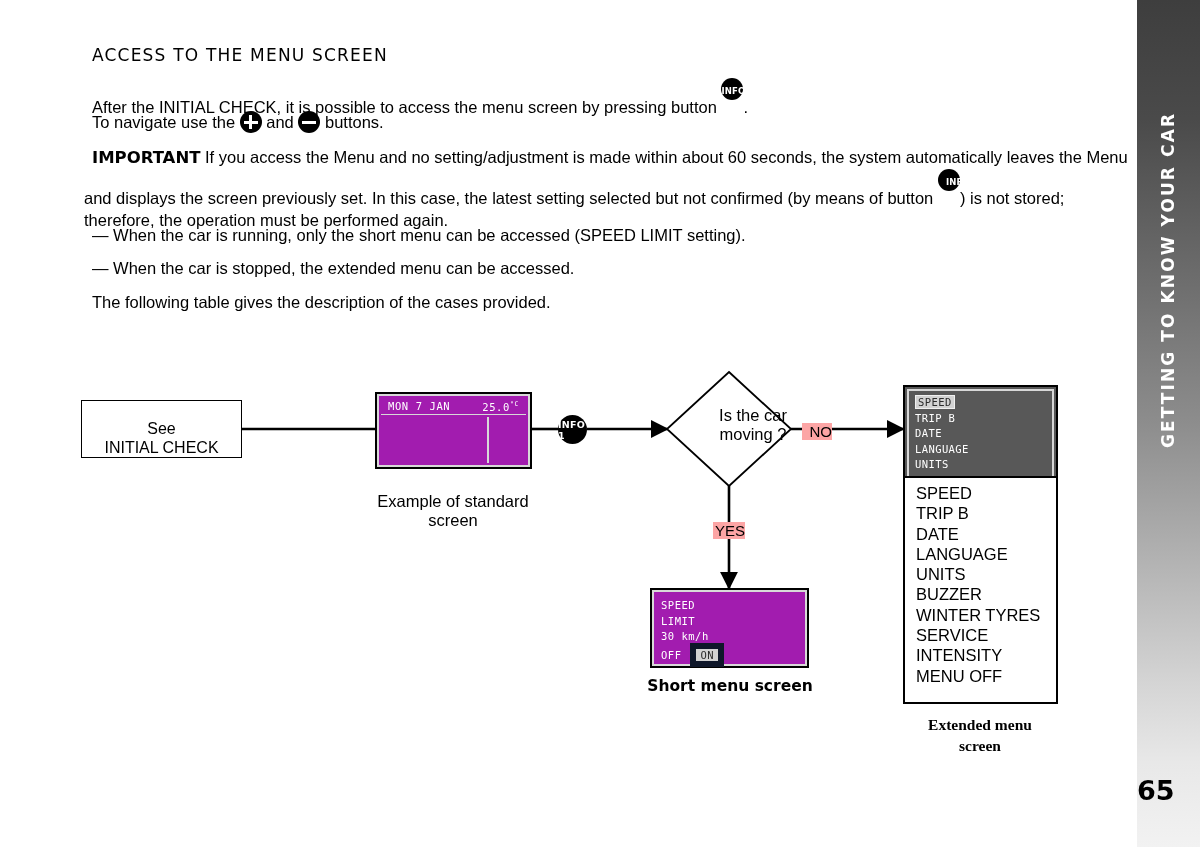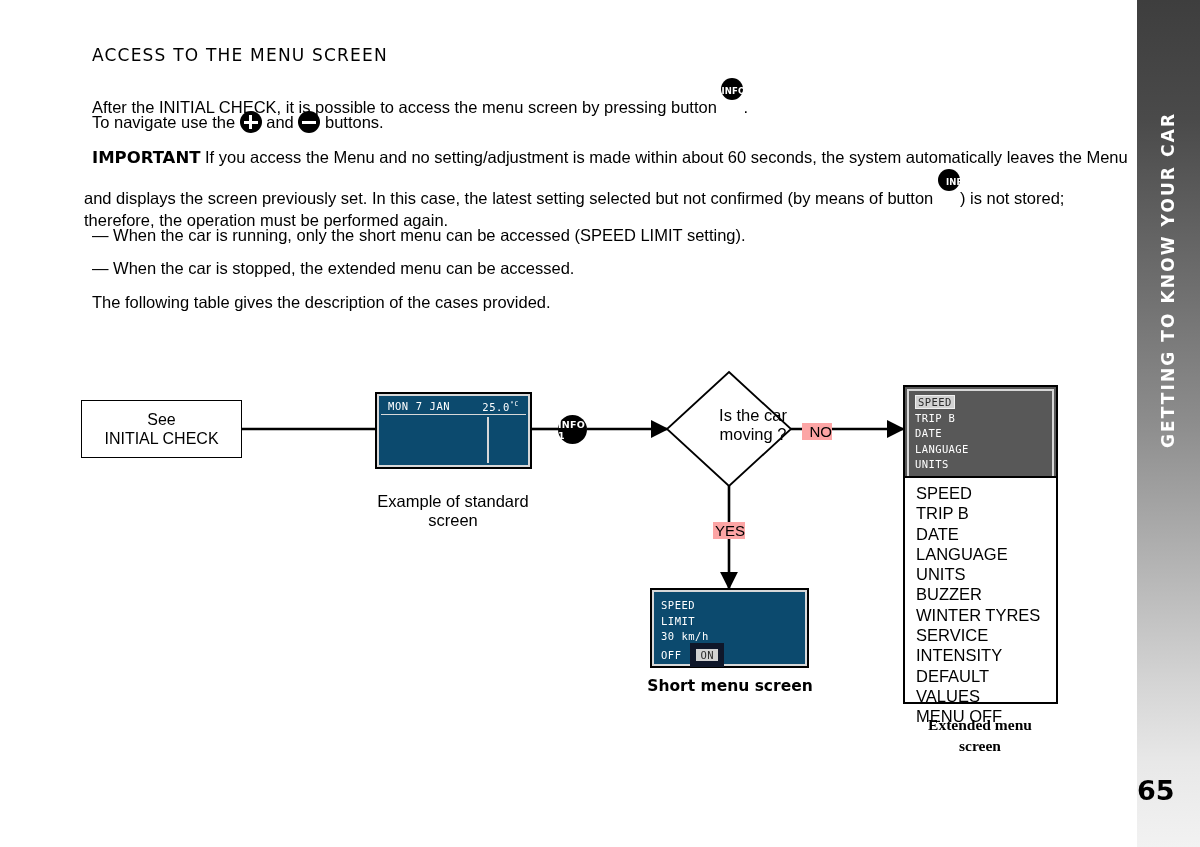--- a/index.html
+++ b/index.html
@@ -184,30 +184,30 @@
     position: absolute;
     left: 81px;
     top: 400px;
     width: 161px;
     height: 58px;
     border: 1.6px solid #000;
     background: #fff;
     display: flex;
     flex-direction: column;
     align-items: center;
-    justify-content: center;
+    justify-content: flex-end;
     font-size: 16px;
     line-height: 19px;
     box-sizing: border-box;
   }
 
   
   .lcd {
     position: absolute;
-    background: #0c4a6e;
+    background: #a21caf;
     border: 2.5px solid #000;
     box-sizing: border-box;
     font-family: "DejaVu Sans Mono", monospace;
     color: #ffffff;
   }
   .lcd-inner-border {
     position: absolute;
     left: 0; top: 0; right: 0; bottom: 0;
     border: 2px solid #d8d8d8;
     box-sizing: border-box;
@@ -479,21 +479,20 @@
     <div id="menu-list">
       <div>SPEED</div>
       <div>TRIP B</div>
       <div>DATE</div>
       <div>LANGUAGE</div>
       <div>UNITS</div>
       <div>BUZZER</div>
       <div>WINTER TYRES</div>
       <div>SERVICE</div>
       <div>INTENSITY</div>
-      <div>DEFAULT VALUES</div>
       <div>MENU OFF</div>
     </div>
   </div>
   <div class="caption" id="cap-extended">
     <div>Extended menu</div>
     <div>screen</div>
   </div>
 </div>
 
 <div id="side-tab">

